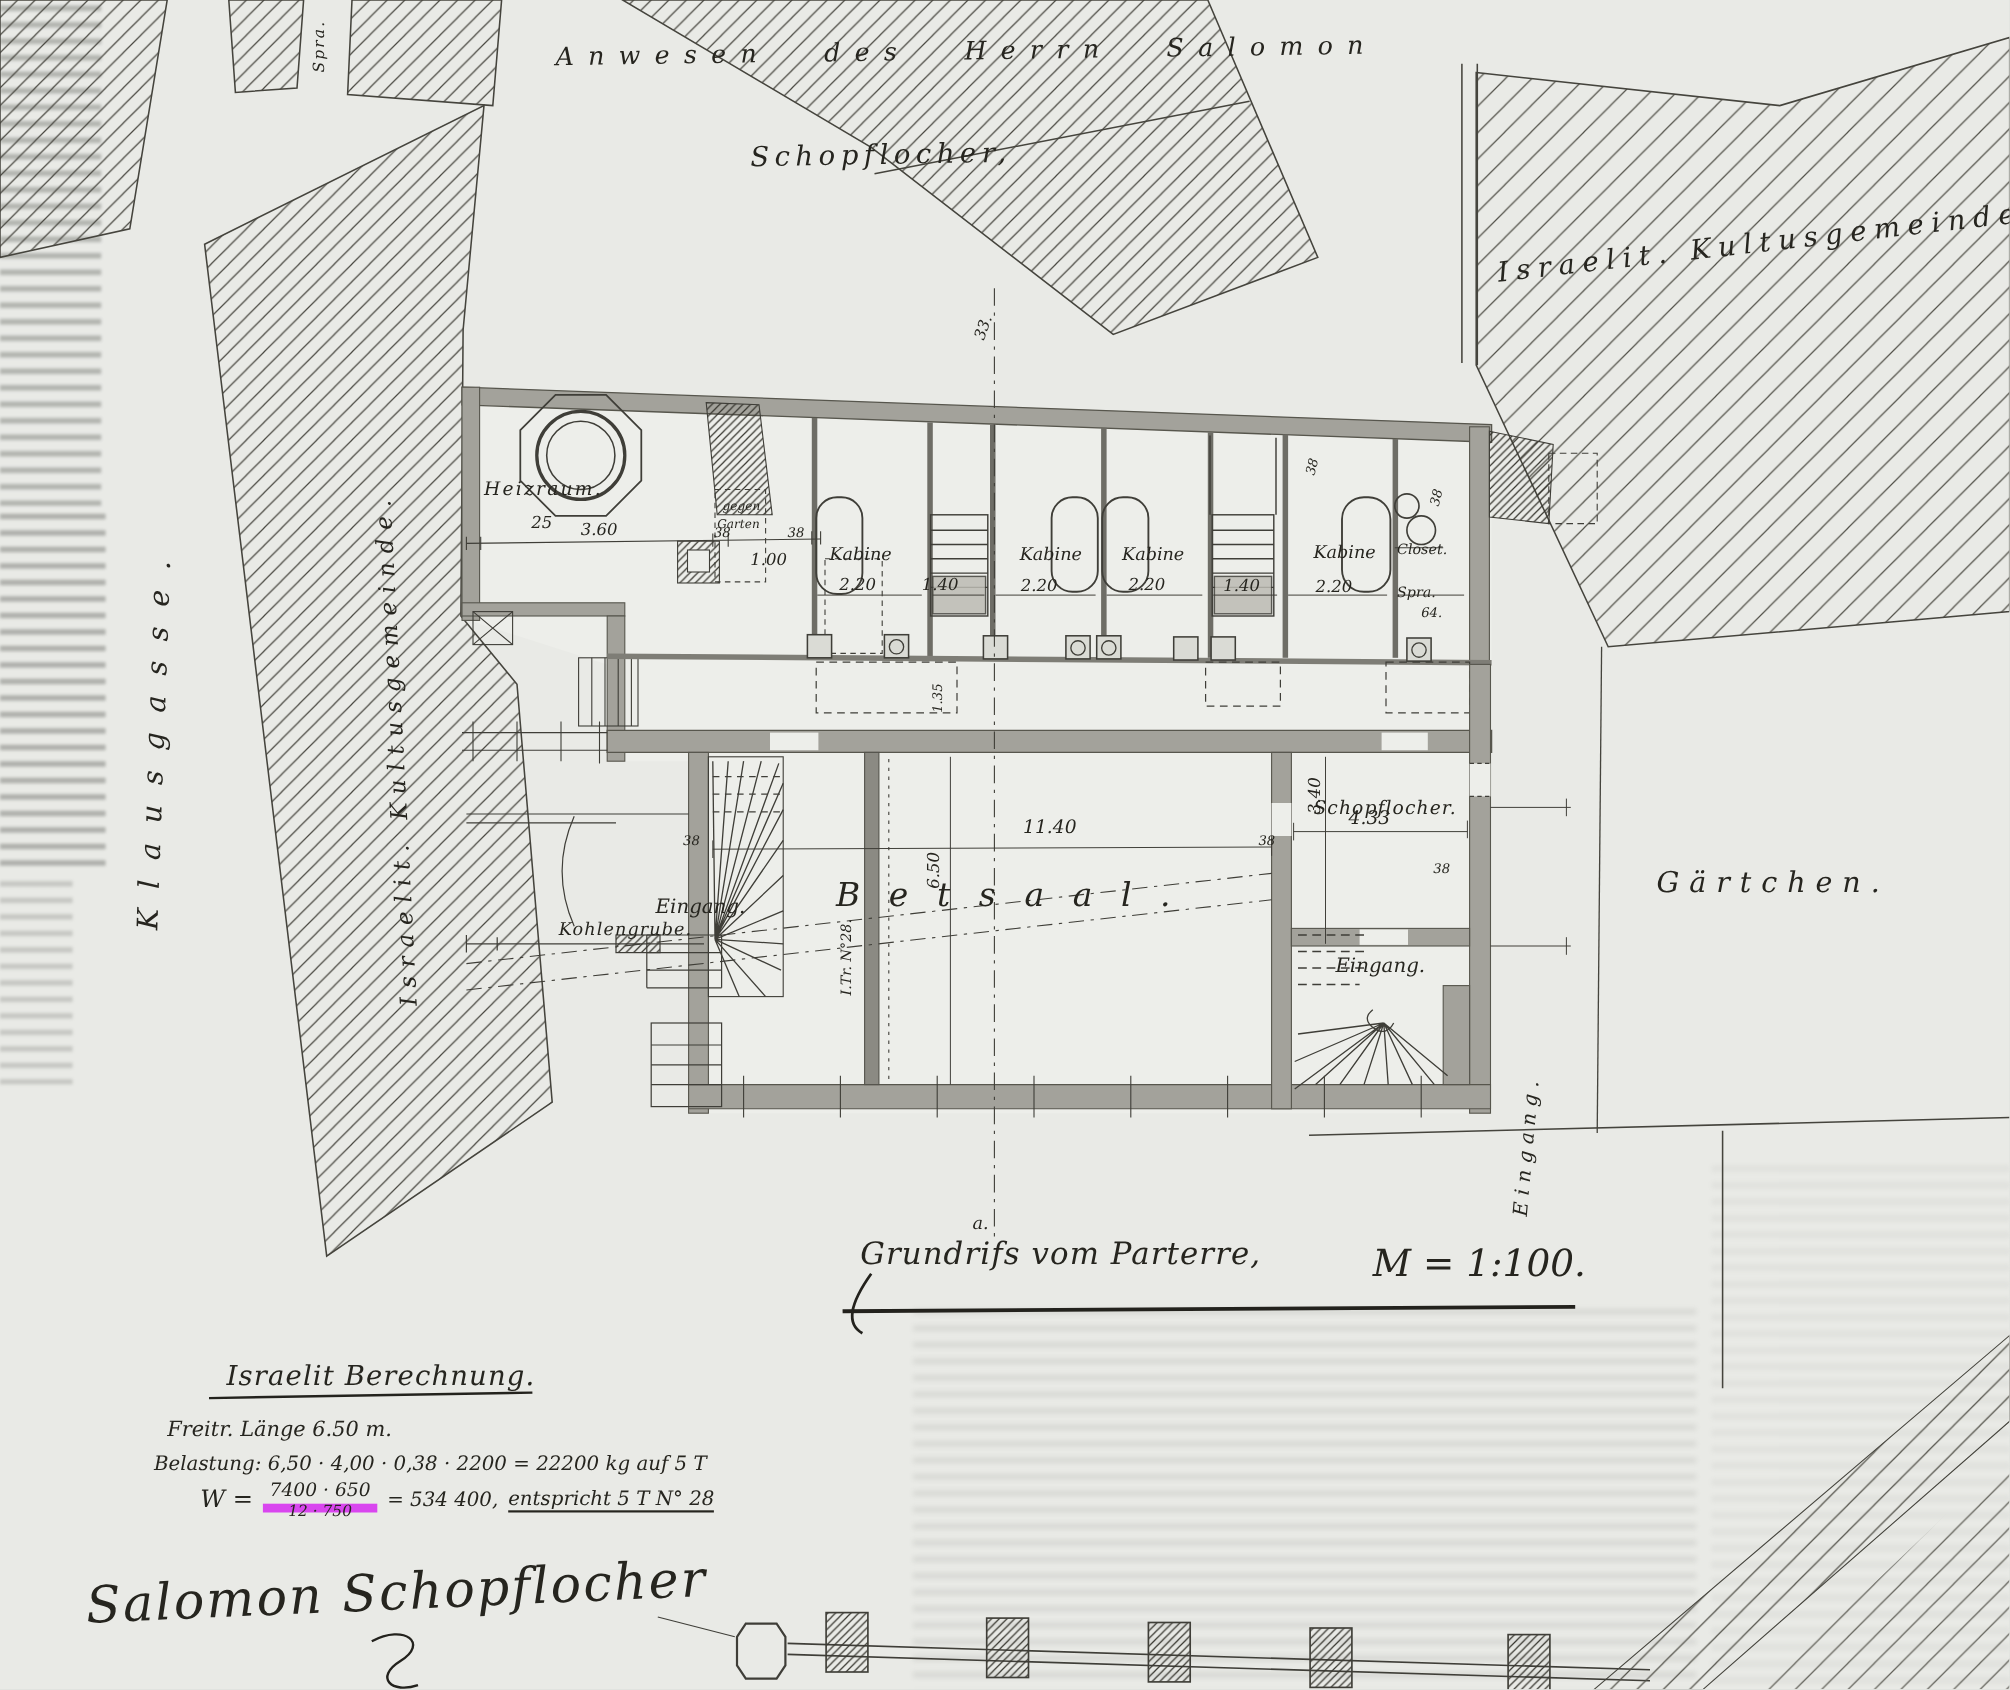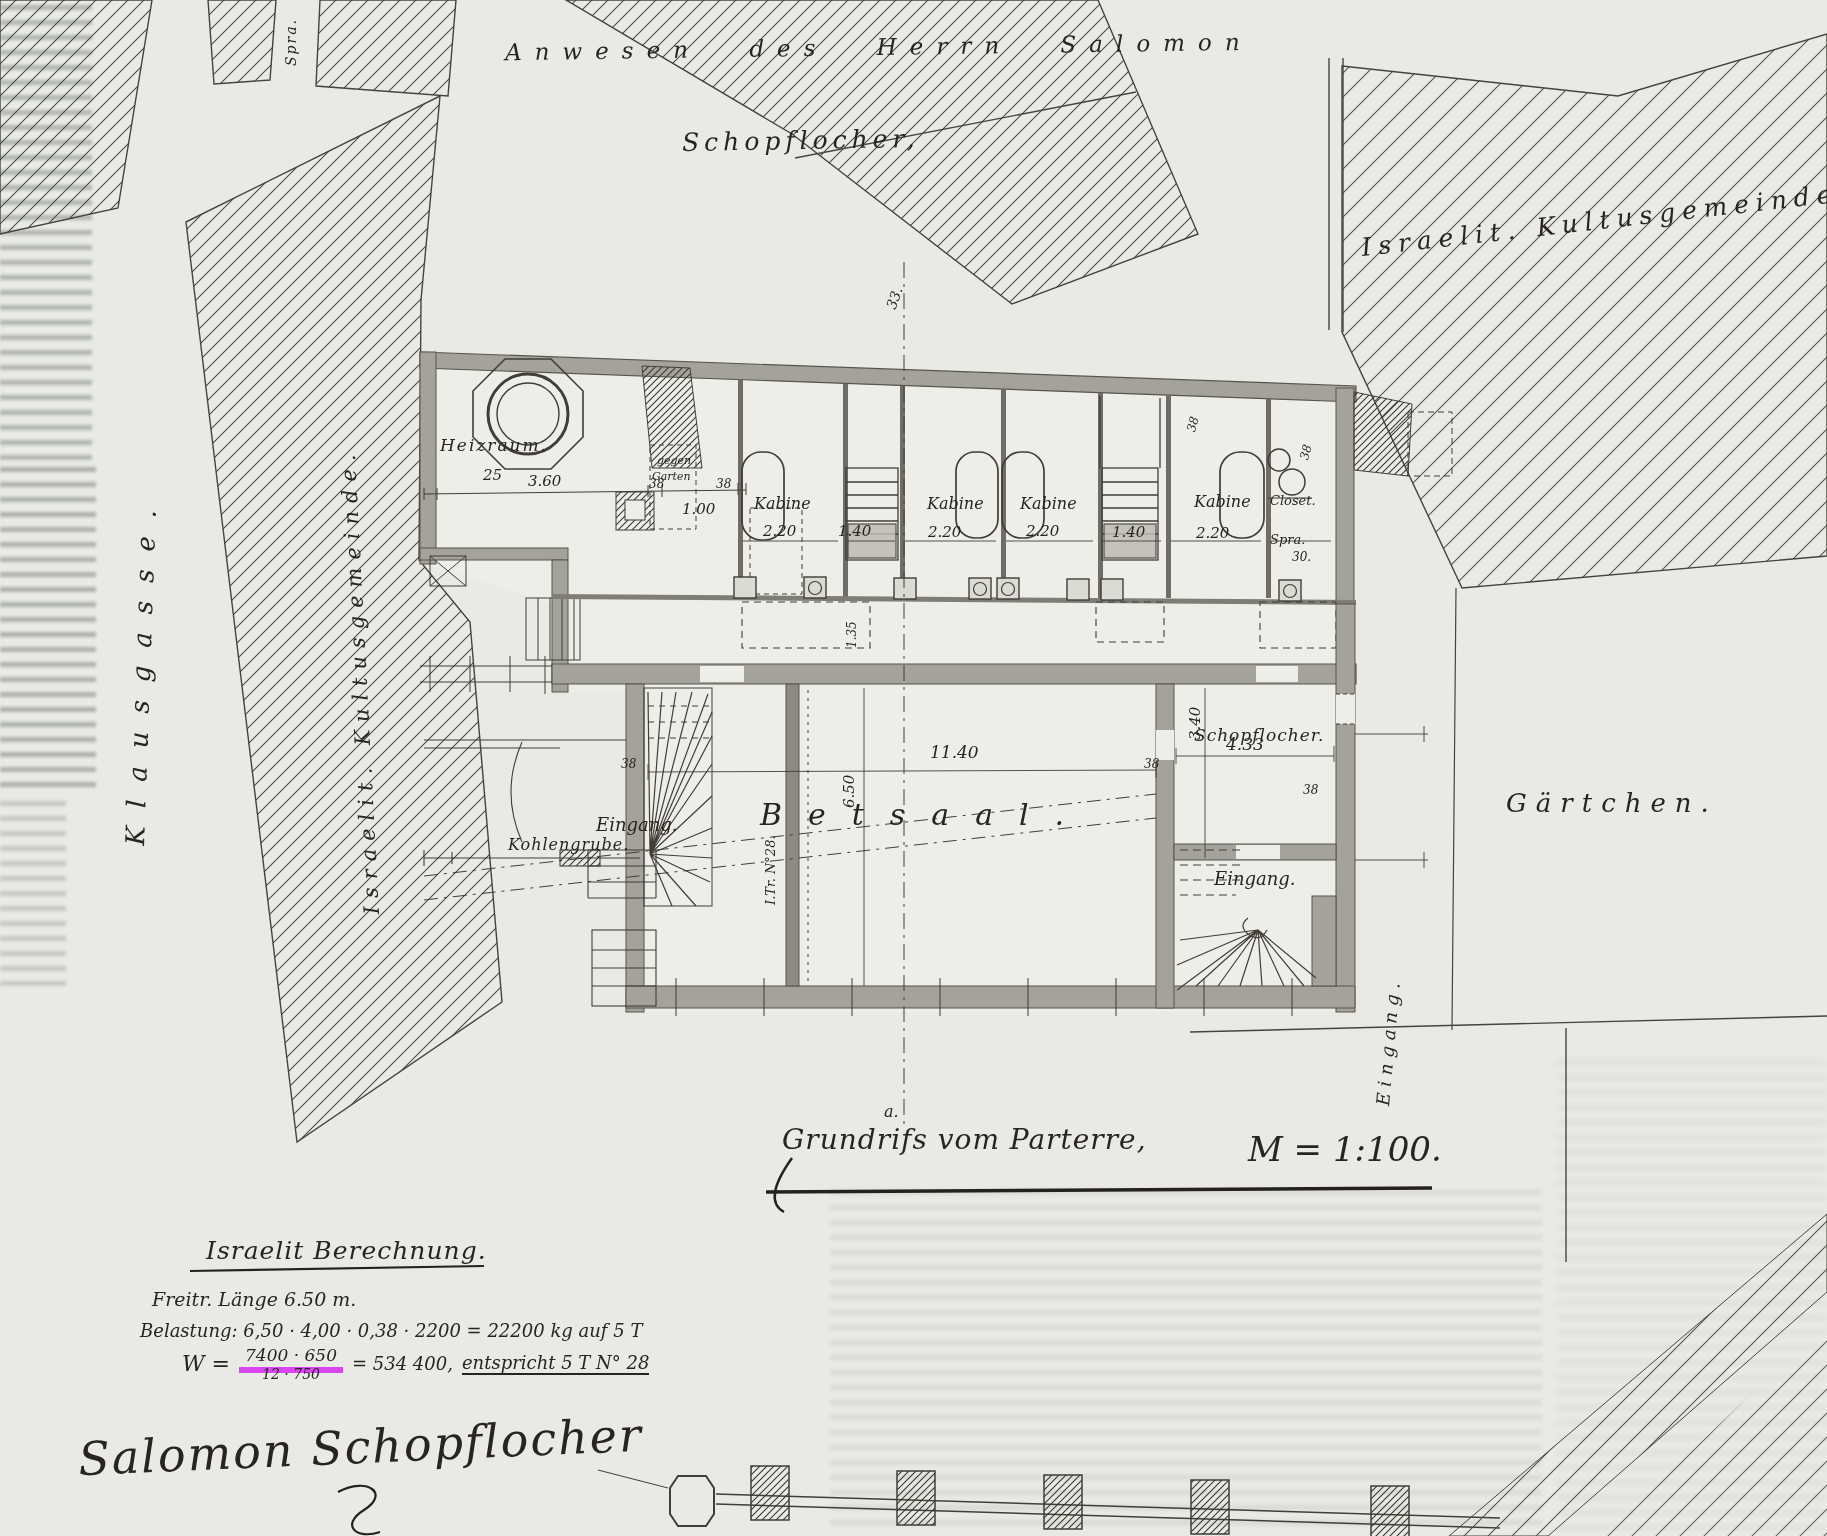--- a/index.html
+++ b/index.html
@@ -12,21 +12,21 @@
   .dim{font-size:15px;}
   .small{font-size:12px;}
   .bleed{position:absolute;
     background:repeating-linear-gradient(180deg,
       rgba(96,98,93,0) 0px, rgba(96,98,93,0) 4px,
       rgba(96,98,93,.5) 6px, rgba(96,98,93,.5) 9px,
       rgba(96,98,93,0) 11px, rgba(96,98,93,0) 15px);
     filter:blur(1.6px);}
   .fracline{display:flex;align-items:center;gap:9px;}
   .frac{display:inline-block;text-align:center;}
-  .frac .num{border-bottom:6px solid #d946ef;padding:0 6px 2px;font-size:17px;}
+  .frac .num{border-bottom:8px solid #d946ef;padding:0 6px 2px;font-size:17px;}
   .frac .den{padding-top:2px;font-size:14px;font-style:italic;}
   .uline{border-bottom:2px solid #26251f;padding-bottom:1px;}
 </style>
 </head>
 <body>
 
 <div id="canvas">
 
   <div class="bleed" style="left:0;top:0;width:92px;height:460px;opacity:.8;"></div>
   <div class="bleed" style="left:0;top:462px;width:96px;height:330px;opacity:.85;"></div>
@@ -288,21 +288,21 @@
   <div class="lbl small" style="left:621px;top:758px;">38</div>
   <div class="lbl dim" style="left:930px;top:744px;font-size:17px;">11.40</div>
   <div class="lbl dim rot" style="left:842px;top:808px;transform:rotate(-90deg);">6.50</div>
   <div class="lbl dim rot" style="left:1188px;top:740px;transform:rotate(-90deg);">3.40</div>
   <div class="lbl dim" style="left:1226px;top:736px;font-size:17px;">4.33</div>
   <div class="lbl small" style="left:1144px;top:758px;">38</div>
   <div class="lbl small" style="left:1303px;top:784px;">38</div>
   <div class="lbl small rot" style="left:846px;top:648px;transform:rotate(-90deg);">1.35</div>
   <div class="lbl small rot" style="left:884px;top:306px;transform:rotate(-70deg);font-size:14px;">33.</div>
   <div class="lbl dim" style="left:884px;top:1104px;font-size:16px;">a.</div>
-  <div class="lbl small" style="left:1292px;top:551px;">30.</div>
+  <div class="lbl small" style="left:1292px;top:551px;">64.</div>
 
   <div class="lbl" style="left:782px;top:1126px;font-size:28px;letter-spacing:1px;">Grundrifs vom Parterre,</div>
   <div class="lbl" style="left:1248px;top:1132px;font-size:34px;">M = 1:100.</div>
 
   <div class="lbl" style="left:206px;top:1238px;font-size:25px;letter-spacing:1px;">Israelit Berechnung.</div>
   <div class="lbl" style="left:152px;top:1290px;font-size:19px;">Freitr. Länge 6.50 m.</div>
   <div class="lbl" style="left:140px;top:1322px;font-size:18px;">Belastung: 6,50 · 4,00 · 0,38 · 2200 = 22200 kg auf 5 T</div>
   <div class="lbl fracline" style="left:182px;top:1346px;font-size:18px;">
     <span style="font-size:22px;">W =</span>
     <span class="frac">

